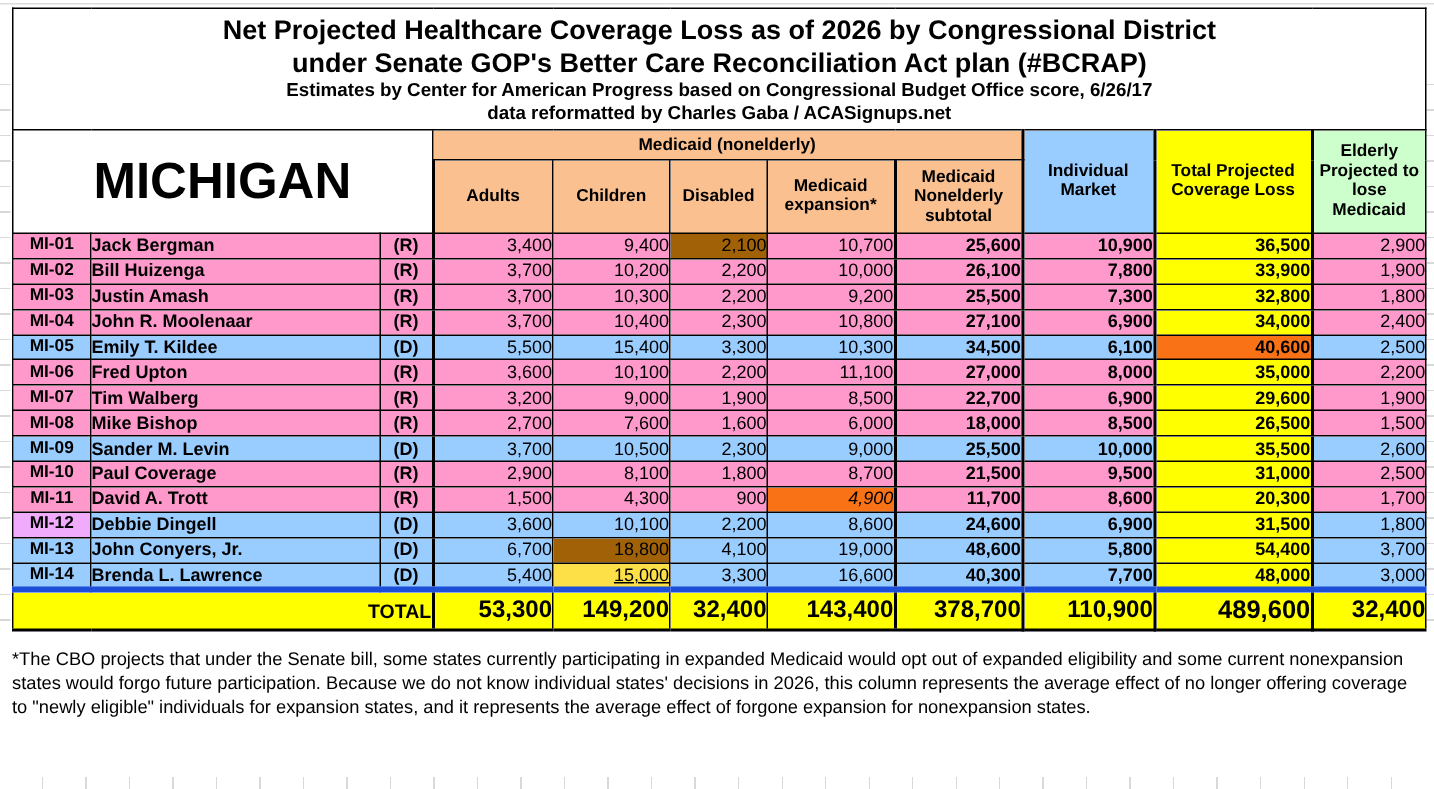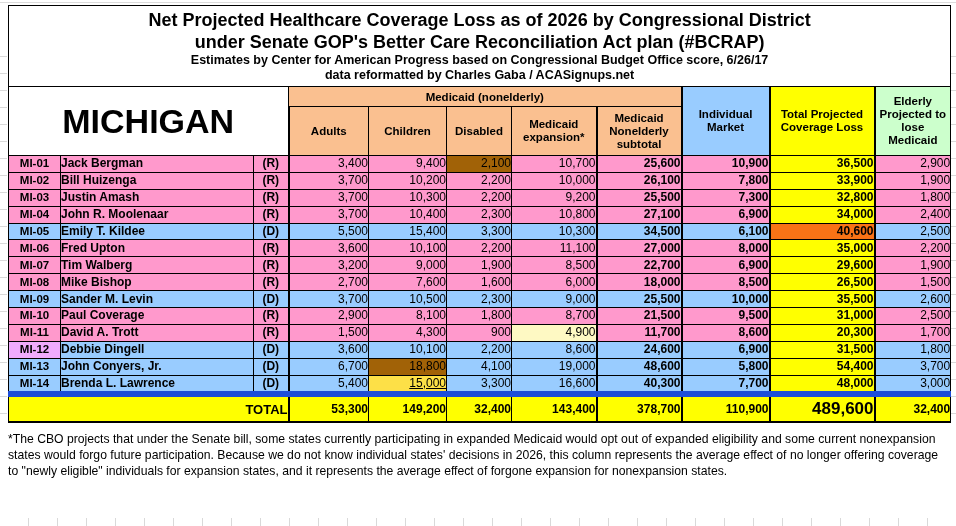--- a/index.html
+++ b/index.html
@@ -43,24 +43,24 @@
 
   .c-district{font-weight:bold;font-size:11.5px;text-align:center;}
   .c-name{font-weight:bold;font-size:12px;text-align:left;padding-left:4px;white-space:nowrap;}
   .c-party{font-weight:bold;font-size:12px;text-align:center;}
   .c-num{font-size:12px;text-align:right;padding-right:7px;white-space:nowrap;}
   .c-bold{font-weight:bold;}
   tr.data-row td{height:15.9px;line-height:15px;}
 
   tr.total-row td{
     background:#FFFF00;font-weight:bold;height:24px;
-    border-top:6px solid #1d4ed8;border-bottom:2px solid #000;
+    border-top:4px solid #1d4ed8;border-bottom:2px solid #000;
   }
   .t-label{text-align:right;padding-right:5px;font-size:13px;border-left:2px solid #000;}
-  .t-num{text-align:right;padding-right:7px;font-size:12px;}
+  .t-num{text-align:right;padding-right:7px;font-size:16px;}
   .t-grand{font-size:17px;}
 
   .footnotes{position:absolute;left:8px;top:431px;width:942px;font-size:12.2px;line-height:16px;}
   .footnotes p{margin:0;}
   .footnotes p + p{margin-top:15px;}
 </style>
 </head>
 <body>
 
 <div class="grid-top"></div>
@@ -241,21 +241,21 @@
         <td class="c-num c-bold bR2" style="background: rgb(255, 255, 0);">31,000</td>
         <td class="c-num" style="background: rgb(255, 153, 204);">2,500</td>
       </tr>
       <tr class="data-row">
         <td class="c-district" style="background: rgb(255, 153, 204);">MI-11</td>
         <td class="c-name" style="background: rgb(255, 153, 204);">David A. Trott</td>
         <td class="c-party" style="background: rgb(255, 153, 204);">(R)</td>
         <td class="c-num bL2" style="background: rgb(255, 153, 204);">1,500</td>
         <td class="c-num" style="background: rgb(255, 153, 204);">4,300</td>
         <td class="c-num" style="background: rgb(255, 153, 204);">900</td>
-        <td class="c-num" style="background: #fef9c3;">4,900</td>
+        <td class="c-num" style="background: #f97316; font-style: italic;">4,900</td>
         <td class="c-num c-bold bL2 bR2" style="background: rgb(255, 153, 204);">11,700</td>
         <td class="c-num c-bold bR2" style="background: rgb(255, 153, 204);">8,600</td>
         <td class="c-num c-bold bR2" style="background: rgb(255, 255, 0);">20,300</td>
         <td class="c-num" style="background: rgb(255, 153, 204);">1,700</td>
       </tr>
       <tr class="data-row">
         <td class="c-district" style="background: #f0abfc;">MI-12</td>
         <td class="c-name" style="background: rgb(153, 204, 255);">Debbie Dingell</td>
         <td class="c-party" style="background: rgb(153, 204, 255);">(D)</td>
         <td class="c-num bL2" style="background: rgb(153, 204, 255);">3,600</td>

